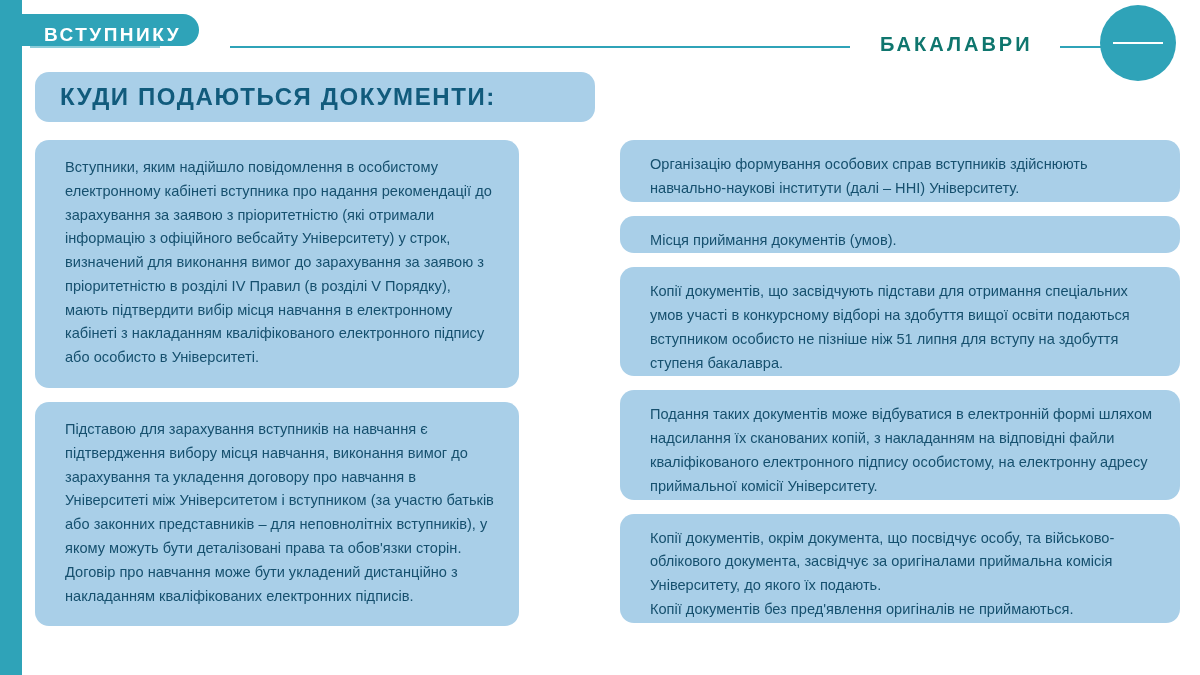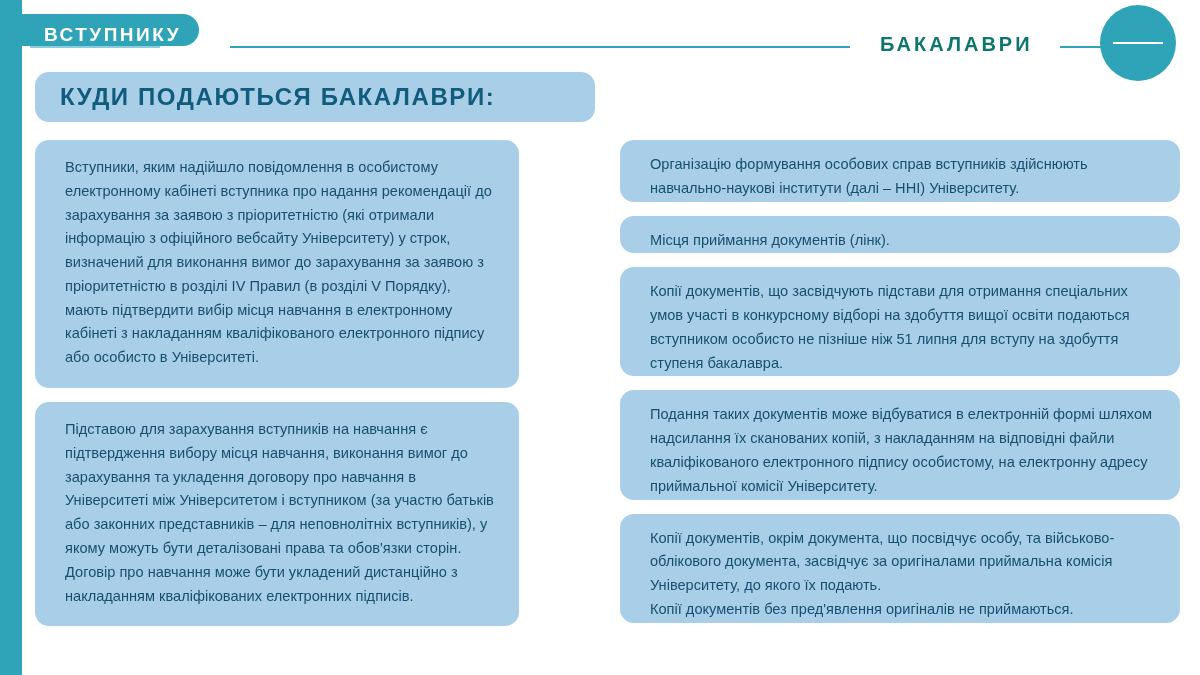--- a/index.html
+++ b/index.html
@@ -168,39 +168,39 @@
       <span>ВСТУПНИКУ</span>
     </div>
     <div class="topline"></div>
     <div class="toptitle">БАКАЛАВРИ</div>
     <div class="topline2"></div>
     <div class="circle"></div>
     <div class="circle-line"></div>
   </div>
 
   <div class="heading-pill">
-    <span>КУДИ ПОДАЮТЬСЯ БАКАЛАВРИ:</span>
+    <span>КУДИ ПОДАЮТЬСЯ ДОКУМЕНТИ:</span>
   </div>
 
   <div class="col col-left">
     <div class="card">
       <p>Вступники, яким надійшло повідомлення в особистому електронному кабінеті вступника про надання рекомендації до зарахування за заявою з пріоритетністю (які отримали інформацію з офіційного вебсайту Університету) у строк, визначений для виконання вимог до зарахування за заявою з пріоритетністю в розділі IV Правил (в розділі V Порядку), мають підтвердити вибір місця навчання в електронному кабінеті з накладанням кваліфікованого електронного підпису або особисто в Університеті.</p>
     </div>
     <div class="card">
       <p style="white-space: pre-line;">Підставою для зарахування вступників на навчання є підтвердження вибору місця навчання, виконання вимог до зарахування та укладення договору про навчання в Університеті між Університетом і вступником (за участю батьків або законних представників – для неповнолітніх вступників), у якому можуть бути деталізовані права та обов'язки сторін.
 Договір про навчання може бути укладений дистанційно з накладанням кваліфікованих електронних підписів.</p>
     </div>
   </div>
 
   <div class="col col-right">
     <div class="card small">
       <p>Організацію формування особових справ вступників здійснюють навчально-наукові інститути (далі – ННІ) Університету.</p>
     </div>
     <div class="card small">
-      <p>Місця приймання документів (лінк).</p>
+      <p>Місця приймання документів (умов).</p>
     </div>
     <div class="card small">
       <p>Копії документів, що засвідчують підстави для отримання спеціальних умов участі в конкурсному відборі на здобуття вищої освіти подаються вступником особисто не пізніше ніж 51 липня для вступу на здобуття ступеня бакалавра.</p>
     </div>
     <div class="card small">
       <p>Подання таких документів може відбуватися в електронній формі шляхом надсилання їх сканованих копій, з накладанням на відповідні файли кваліфікованого електронного підпису особистому, на електронну адресу приймальної комісії Університету.</p>
     </div>
     <div class="card small">
       <p style="white-space: pre-line;">Копії документів, окрім документа, що посвідчує особу, та військово-облікового документа, засвідчує за оригіналами приймальна комісія Університету, до якого їх подають.
 Копії документів без пред'явлення оригіналів не приймаються.</p>

